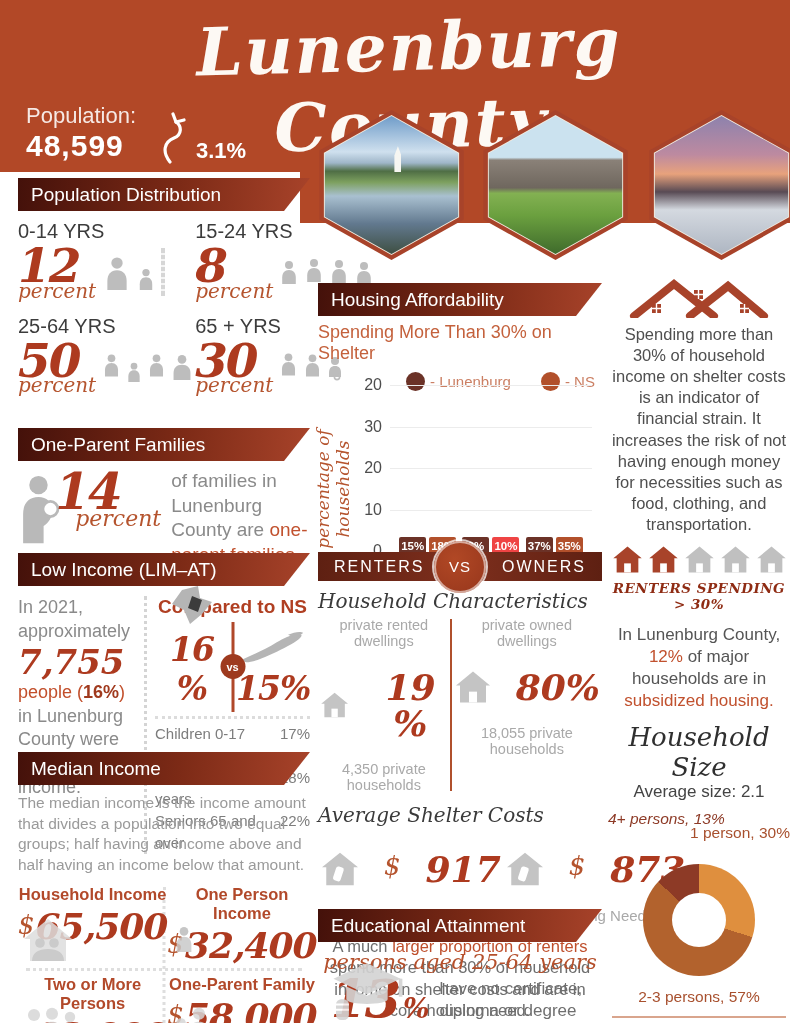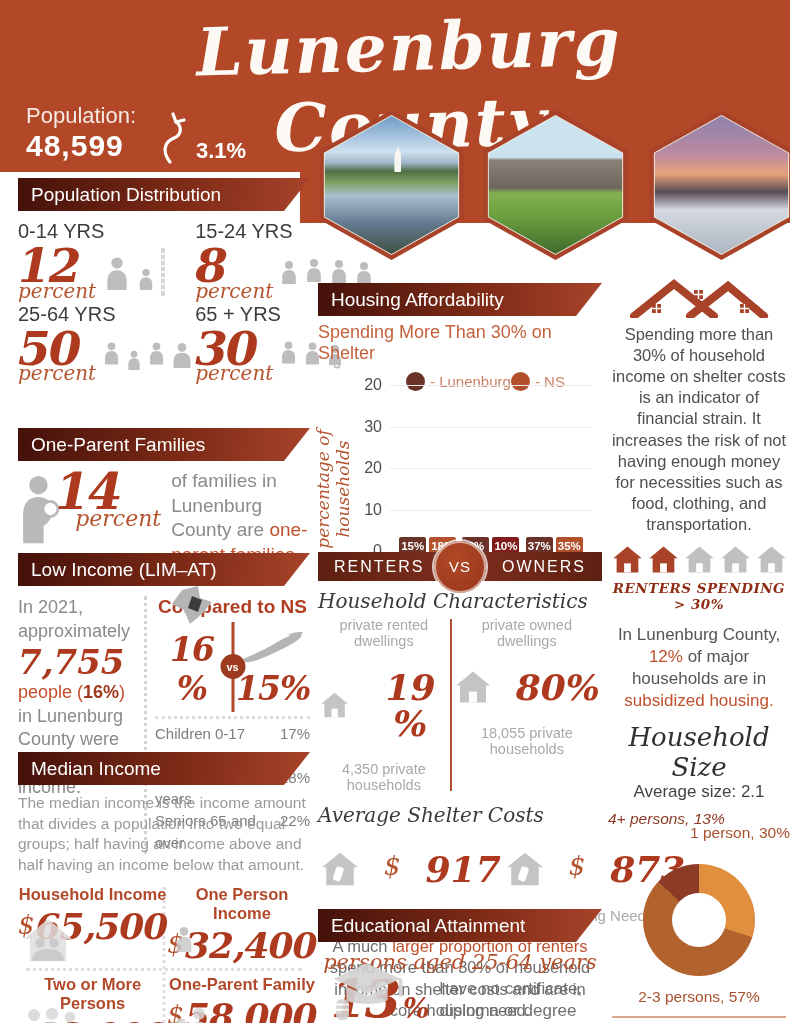--- a/index.html
+++ b/index.html
@@ -32,21 +32,21 @@
            clip-path:polygon(50% 0,100% 35%,100% 100%,0 100%,0 35%); }
 
   
   .sec-header { height:33px; line-height:33px; padding-left:13px; color:#fff; font-size:19px;
     background:linear-gradient(95deg,#44110a 0%,#7c2a16 55%,#a8432a 100%);
     clip-path:polygon(0 0,100% 0,calc(100% - 26px) 100%,0 100%); }
 
   .abs { position:absolute; }
 
   
-  .pd-grid { margin-top:9px; display:grid; grid-template-columns:1fr 1fr; }
+  .pd-grid { margin-top:9px; display:grid; grid-template-columns:1fr 1fr; row-gap:12px; }
   .pd-age { font-size:20px; color:#3c3c3c; margin-bottom:1px; }
   .pd-row { display:flex; align-items:flex-start; }
   .brush { font-family:"DejaVu Serif", serif; font-style:italic; font-weight:bold; color:#ad3a1f; }
   .pd-num { font-size:47px; line-height:.95; letter-spacing:-2px; }
   .script { font-family:"DejaVu Serif", serif; font-style:italic; color:#b5542e; }
   .pd-script { font-size:20px; margin-top:-10px; }
   .people { display:flex; align-items:flex-end; gap:1px; margin-left:4px; margin-top:4px; }
   .p-ic { fill:#bdbdbd; }
 
   .op-flex { display:flex; margin-top:8px; }
@@ -81,21 +81,21 @@
   .mi-val { display:flex; justify-content:center; align-items:flex-start; margin-top:4px; }
   .dollar { font-size:26px; margin-right:1px; margin-top:2px; }
   .mi-num { font-size:36px; letter-spacing:-1px; line-height:1; }
   .mi-vdiv { position:absolute; left:50%; top:4px; bottom:0; border-left:3px dotted #dedede; transform:translateX(-50%); }
   .mi-hdiv { position:absolute; left:8px; right:8px; top:50%; border-top:3px dotted #dedede; }
   .mi-icons { position:absolute; left:4px; bottom:-4px; opacity:.85; }
 
   
   .subtitle { margin-top:6px; font-size:18px; color:#c4613c; }
   .chart { position:relative; margin-top:4px; }
-  .legend { display:flex; margin-left:88px; height:26px; align-items:center; }
+  .legend { display:flex; gap:30px; margin-left:88px; height:26px; align-items:center; }
   .leg-item { display:flex; align-items:center; gap:5px; font-size:15px; color:#cb7f63; }
   .leg-dot { width:19px; height:19px; border-radius:50%; }
   .plot { position:relative; height:168px; margin-left:72px; margin-right:10px; border-bottom:2px solid #5a5a5a; margin-top:-8px; }
   .gridline { position:absolute; left:0; right:0; height:1px; background:#ececec; }
   .ytick { position:absolute; right:100%; margin-right:8px; width:30px; text-align:right;
            font-size:16px; color:#4d4d4d; transform:translateY(8px); }
   .ylab { position:absolute; left:-72px; top:50%; transform:rotate(-90deg) translateX(0); transform-origin:center;
           width:170px; margin-left:-70px; text-align:center; font-size:17px; }
   .groups { position:absolute; inset:0; display:flex; justify-content:space-around; align-items:flex-end; padding:0 6px; }
   .group { display:flex; gap:3px; align-items:flex-end; }
@@ -444,21 +444,21 @@
                 <span>15%</span>
               </div>
               <div class="bar" style="height: 45%; background: rgb(178, 80, 43);">
                 <span>18%</span>
               </div>
             </div>
             <div class="group">
               <div class="bar" style="height: 22.5%; background: rgb(107, 50, 39);">
                 <span>9%</span>
               </div>
-              <div class="bar" style="height: 25%; background: #7f1d1d;">
+              <div class="bar" style="height: 25%; background: #ef4444;">
                 <span>10%</span>
               </div>
             </div>
             <div class="group">
               <div class="bar" style="height: 92.5%; background: rgb(107, 50, 39);">
                 <span>37%</span>
               </div>
               <div class="bar" style="height: 87.5%; background: rgb(178, 80, 43);">
                 <span>35%</span>
               </div>

